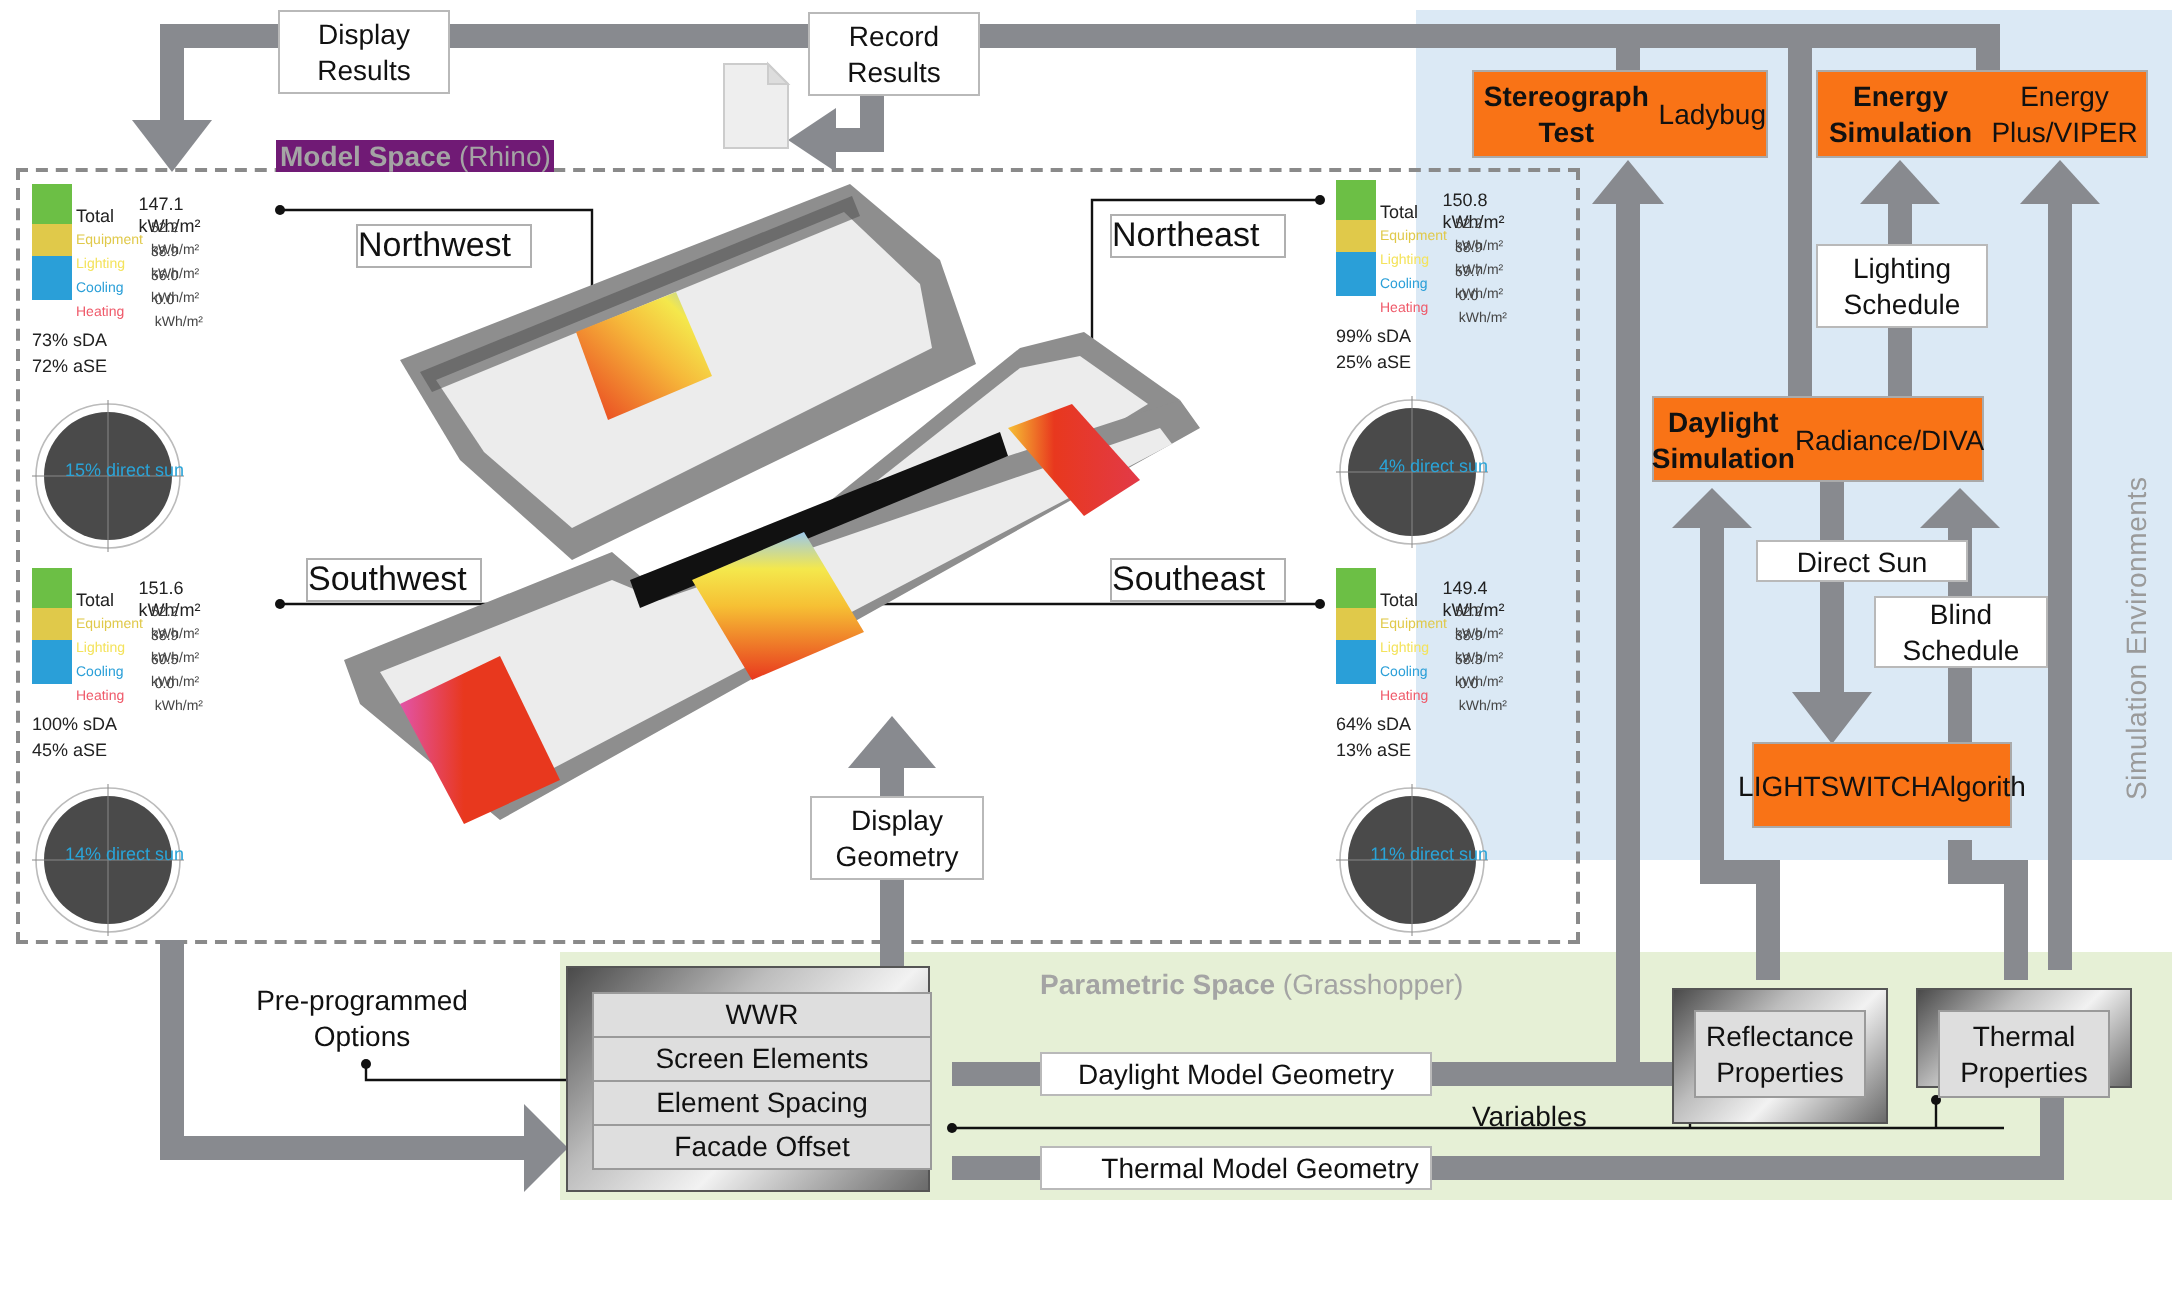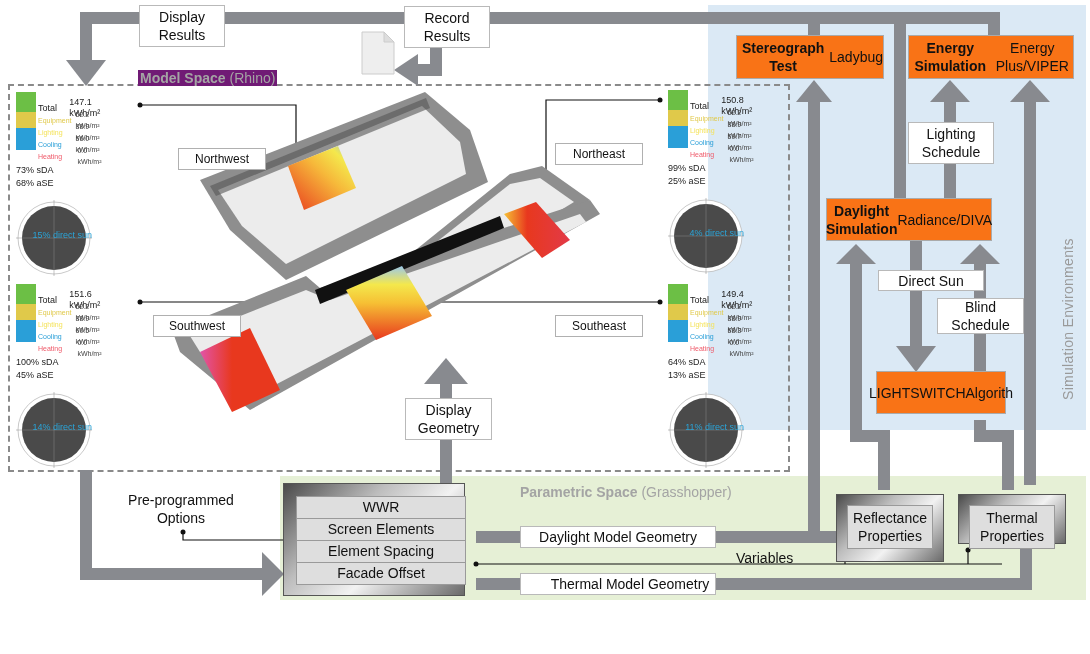--- a/index.html
+++ b/index.html
@@ -23,21 +23,21 @@
   .stats .row{display:flex;height:12px;align-items:center;}
   .stats .lbl{width:42px;font-size:7px;}
   .stats .lbl.total{font-size:9px;color:#222;}
   .stats .val{font-size:7px;color:#444;}
   .stats .val.total{font-size:9px;color:#222;}
   .metric{font-size:9px;color:#222;line-height:13px;}
   .colorbar{position:absolute;width:20px;}
   .cb{width:20px;}
   .sun-chart{position:absolute;width:76px;height:76px;}
   .sun-label{position:absolute;left:0;top:30px;width:76px;text-align:right;font-size:9px;color:#2aa4d8;}
-  .zone-label{background:#fff;border:1px solid #b0b0b0;font-size:12px;line-height:20px;text-align:center;box-sizing:border-box;margin-top:36px;}
+  .zone-label{background:#fff;border:1px solid #b0b0b0;font-size:17px;line-height:20px;text-align:left;box-sizing:border-box;}
   .note{font-size:14px;line-height:18px;text-align:center;}
 </style>
 </head>
 <body>
 
 <div class="abs sim-env"></div>
 <div class="abs param-space"></div>
 <div class="abs model-space"></div>
 
 <div class="abs vlabel">Simulation Environments</div>
@@ -202,21 +202,21 @@
       <div class="row">
         <span class="lbl" style="color: rgb(42, 159, 216);">Cooling</span>
         <span class="val">56.0 kWh/m²</span>
       </div>
       <div class="row">
         <span class="lbl" style="color: rgb(239, 90, 106);">Heating</span>
         <span class="val">0.0 kWh/m²</span>
       </div>
     </div>
     <div class="metric abs" style="left: 0px; top: 72px; white-space: nowrap;">73% sDA</div>
-    <div class="metric abs" style="left: 0px; top: 85px; white-space: nowrap;">68% aSE</div>
+    <div class="metric abs" style="left: 0px; top: 85px; white-space: nowrap;">72% aSE</div>
     <div class="sun-chart" style="left: 0px; top: 108px;"><svg width="76" height="76">
         <circle cx="38" cy="38" r="36" fill="#fff" stroke="#bbb" stroke-width="0.8"></circle>
         <circle cx="38" cy="38" r="32" fill="#4a4a4a"></circle>
         <line x1="38" y1="0" x2="38" y2="76" stroke="#888" stroke-width="0.5"></line>
         <line x1="0" y1="38" x2="76" y2="38" stroke="#888" stroke-width="0.5"></line>
       </svg><div class="sun-label">15% direct sun</div></div>
   </div>
 <div class="abs" style="left:668px;top:90px;">
     <div class="colorbar" style="left: 0px; top: 0px;">
       <div class="cb" style="height: 20px; background: rgb(108, 191, 69);"></div>

